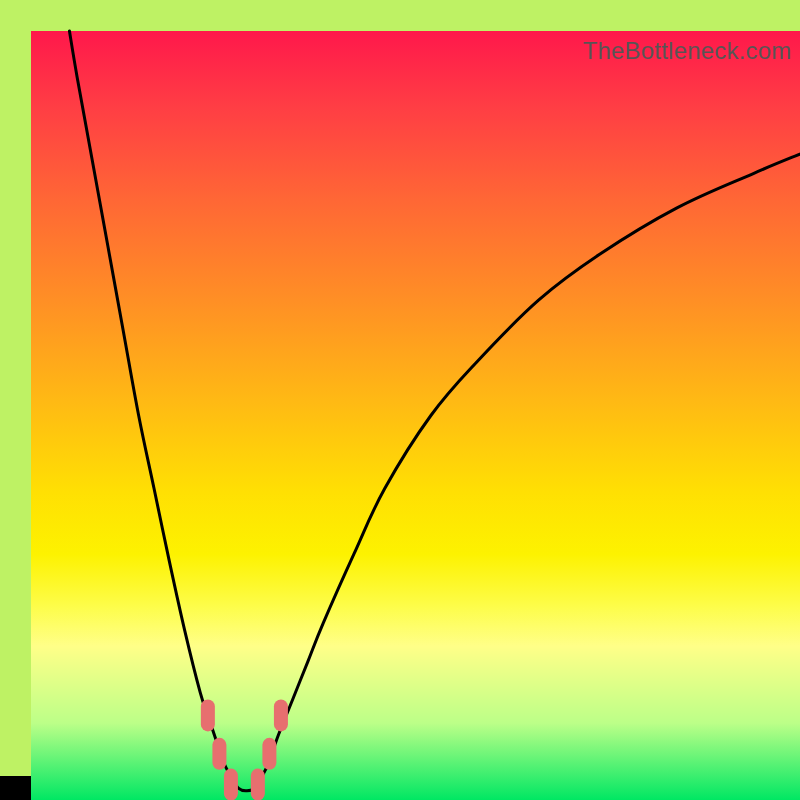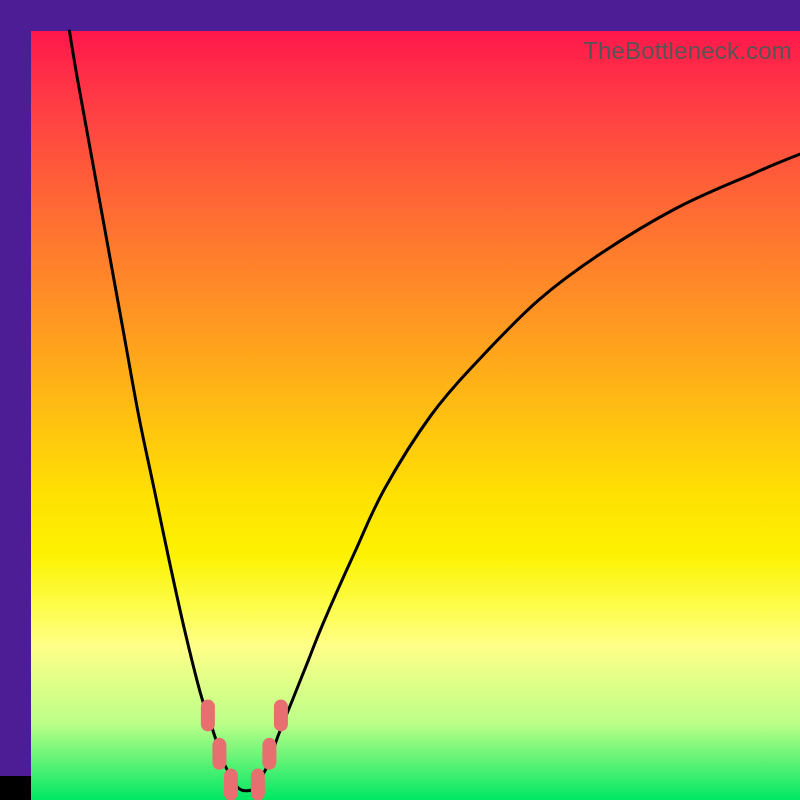--- a/index.html
+++ b/index.html
@@ -8,21 +8,21 @@
     width: 800px;
     height: 800px;
     background: #000;
     overflow: hidden;
     font-family: Arial, Helvetica, sans-serif;
   }
   .stage {
     position: relative;
     width: 800px;
     height: 776px;
-    background: #4c1d95;
+    background: #bef264;
   }
   .plot {
     position: absolute;
     left: 31px;
     top: 31px;
     width: 769px;
     height: 769px;
     background: linear-gradient(
       to bottom,
       #ff184b 0%,

